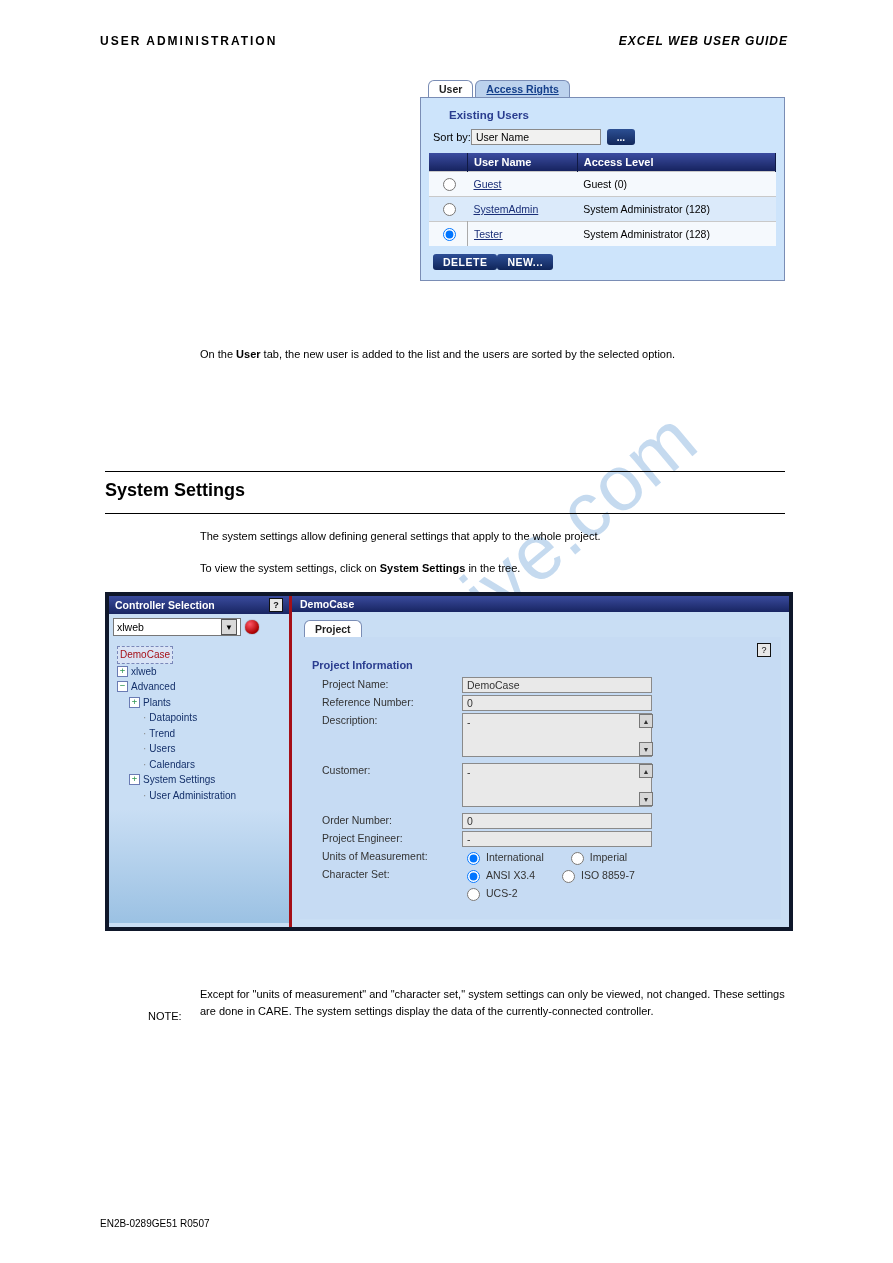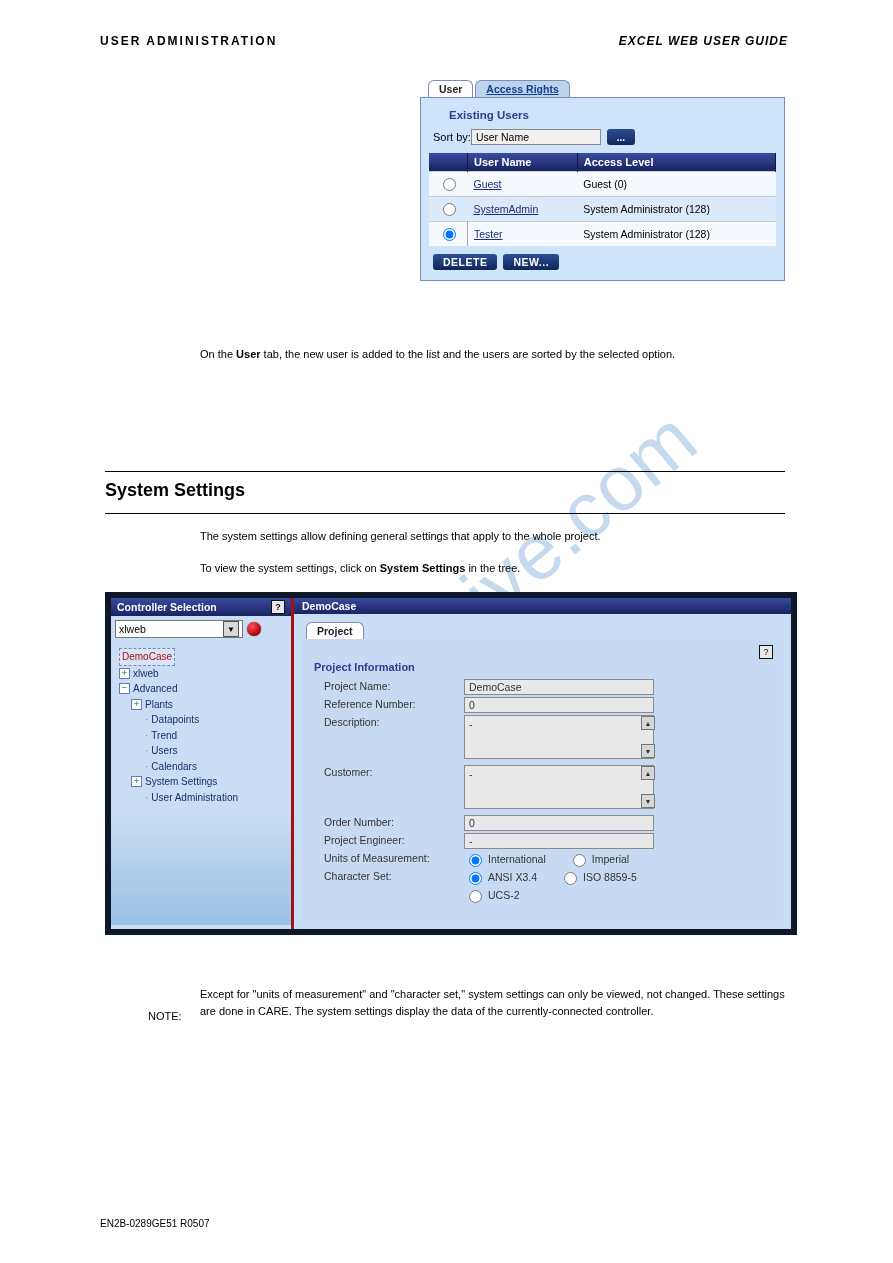--- a/index.html
+++ b/index.html
@@ -20,31 +20,31 @@
   .sort-row{display:flex;align-items:center;padding:2px 4px 8px}
   .sort-input{border:1px solid #8a8a8a;background:#f1f1f0;font-size:10.5px;padding:1px 4px;width:120px}
   .ellipsis-btn{display:inline-flex;justify-content:center;align-items:center;width:28px;height:16px;background:linear-gradient(#2c4f94,#12275b);color:#fff;border-radius:3px;font-weight:bold;font-size:10px;margin-left:6px;cursor:pointer}
   .users-table{width:100%;border-collapse:collapse;background:#fff}
   .users-table th{background:#24327a;background:linear-gradient(#3b4ca0,#16235f);color:#fff;text-align:left;font-size:11px;font-weight:bold;padding:3px 6px;border-right:1px solid #101a45}
   .users-table td{padding:3px 6px;border-top:1px solid #c9c9c9;font-size:10.5px;vertical-align:middle}
   .users-table tr.even td{background:#dbeafa}
   .users-table tr.odd td{background:#f5f9fd}
   .users-table td.radio-cell{width:22px;text-align:center}
   .user-link{color:#1a2f78;text-decoration:underline}
-  .btn-row{display:flex;gap:6px;padding:8px 4px 2px}
+  .btn-row{display:flex;padding:8px 4px 2px}
   .pill-btn{display:inline-block;padding:2px 10px;font-size:10.5px;font-weight:bold;color:#fff;background:linear-gradient(#2d4e96,#0f2559);border-radius:3px;letter-spacing:0.5px;cursor:pointer}
   .body-text{position:absolute;width:585px}
   .bt1{left:200px;top:346px;font-size:11px;line-height:1.5}
   .bt1 b{font-weight:bold}
   .sec-title{position:absolute;left:105px;top:480px;font-size:18px;font-weight:bold;letter-spacing:0px}
   .hr1{position:absolute;left:105px;top:465px;width:680px;border:0;border-top:1.5px solid #000}
   .hr2{position:absolute;left:105px;top:507px;width:680px;border:0;border-top:1.5px solid #000}
   .bt2{left:200px;top:530px}
   .bt3{left:200px;top:562px}
-  .app{position:absolute;left:105px;top:592px;width:680px;border:6px solid #0f172a;background:#c9def4}
+  .app{position:absolute;left:105px;top:592px;width:680px;border:4px solid #0f172a;background:#c9def4}
   .app-top{display:flex}
   .app-left{width:180px;border-right:3px solid #a51017;background:#c9def4}
   .cs-bar{background:#24317a;background:linear-gradient(#3a4b9d,#182562);color:#fff;display:flex;justify-content:space-between;align-items:center;padding:2px 6px;font-size:10.5px;font-weight:bold}
   .help-icon{display:inline-block;width:12px;height:12px;border:1px solid #111;background:#e8e8e8;text-align:center;font-size:9px;line-height:12px;color:#111}
   .device-row{display:flex;align-items:center;gap:4px;padding:4px;background:#c9def4}
   .device-dd{border:1px solid #777;background:#fff;font-size:10.5px;padding:0 3px;width:120px;display:flex;justify-content:space-between;align-items:center}
   .dd-btn{width:14px;height:14px;border:1px solid #555;background:#d9d9d9;display:inline-flex;justify-content:center;align-items:center;font-size:8px}
   .red-dot{width:14px;height:14px;border-radius:50%;background:radial-gradient(circle at 35% 30%,#f56,#a00 70%,#600);box-shadow:0 0 1px #300}
   .tree{padding:6px 8px 120px 8px;font-size:10px;color:#14306a;line-height:1.55;position:relative}
   .tree-bg{position:absolute;bottom:0;left:0;right:0;height:120px;background:linear-gradient(to top,rgba(150,190,225,0.9),rgba(201,222,244,0) 95%)}
@@ -238,21 +238,21 @@
           </div>
           <div class="form-row" style="padding-left:10px">
             <label>Character Set:</label>
             <div class="radio-group">
               <span class="radio-wrap">
                     <input type="radio" checked="" style="">
                     <span>ANSI X3.4</span>
                   </span>
               <span class="radio-wrap">
                     <input type="radio" style="">
-                    <span>ISO 8859-5</span>
+                    <span>ISO 8859-7</span>
                   </span>
             </div>
           </div>
           <div class="form-row" style="padding-left:10px">
             <label></label>
             <div class="radio-group">
               <span class="radio-wrap">
                     <input type="radio" style="">
                     <span>UCS-2</span>
                   </span>

